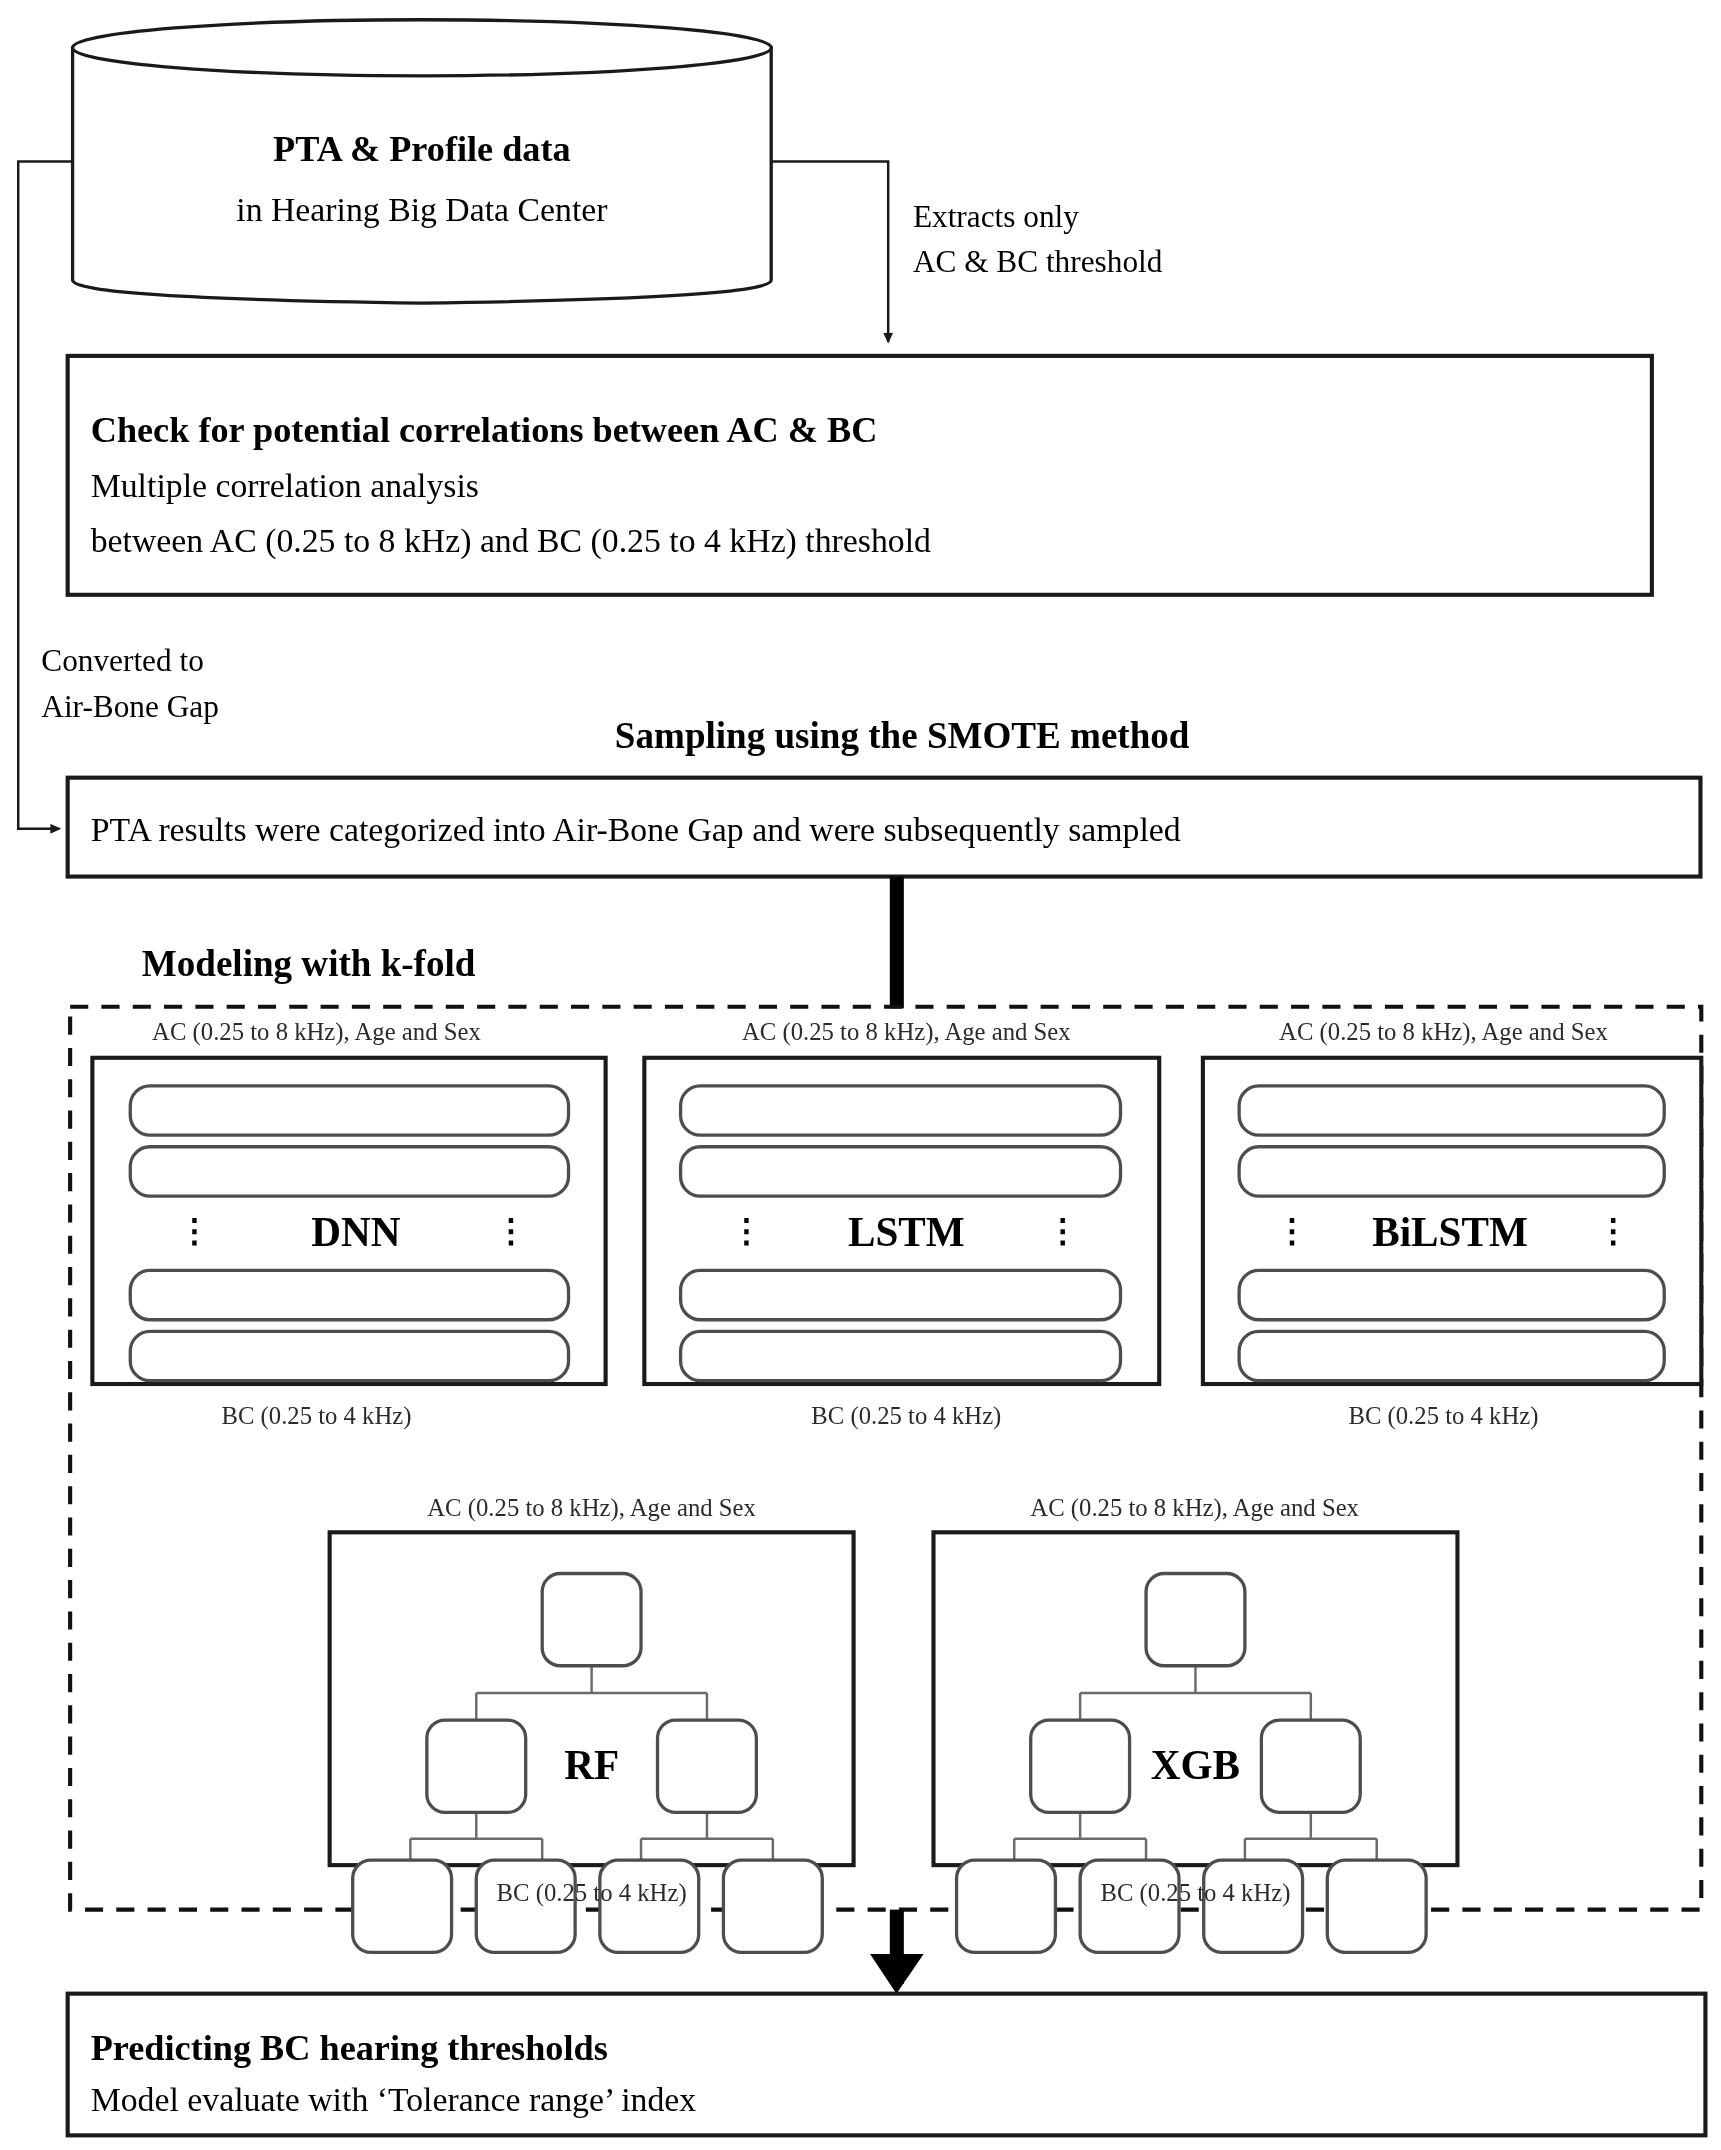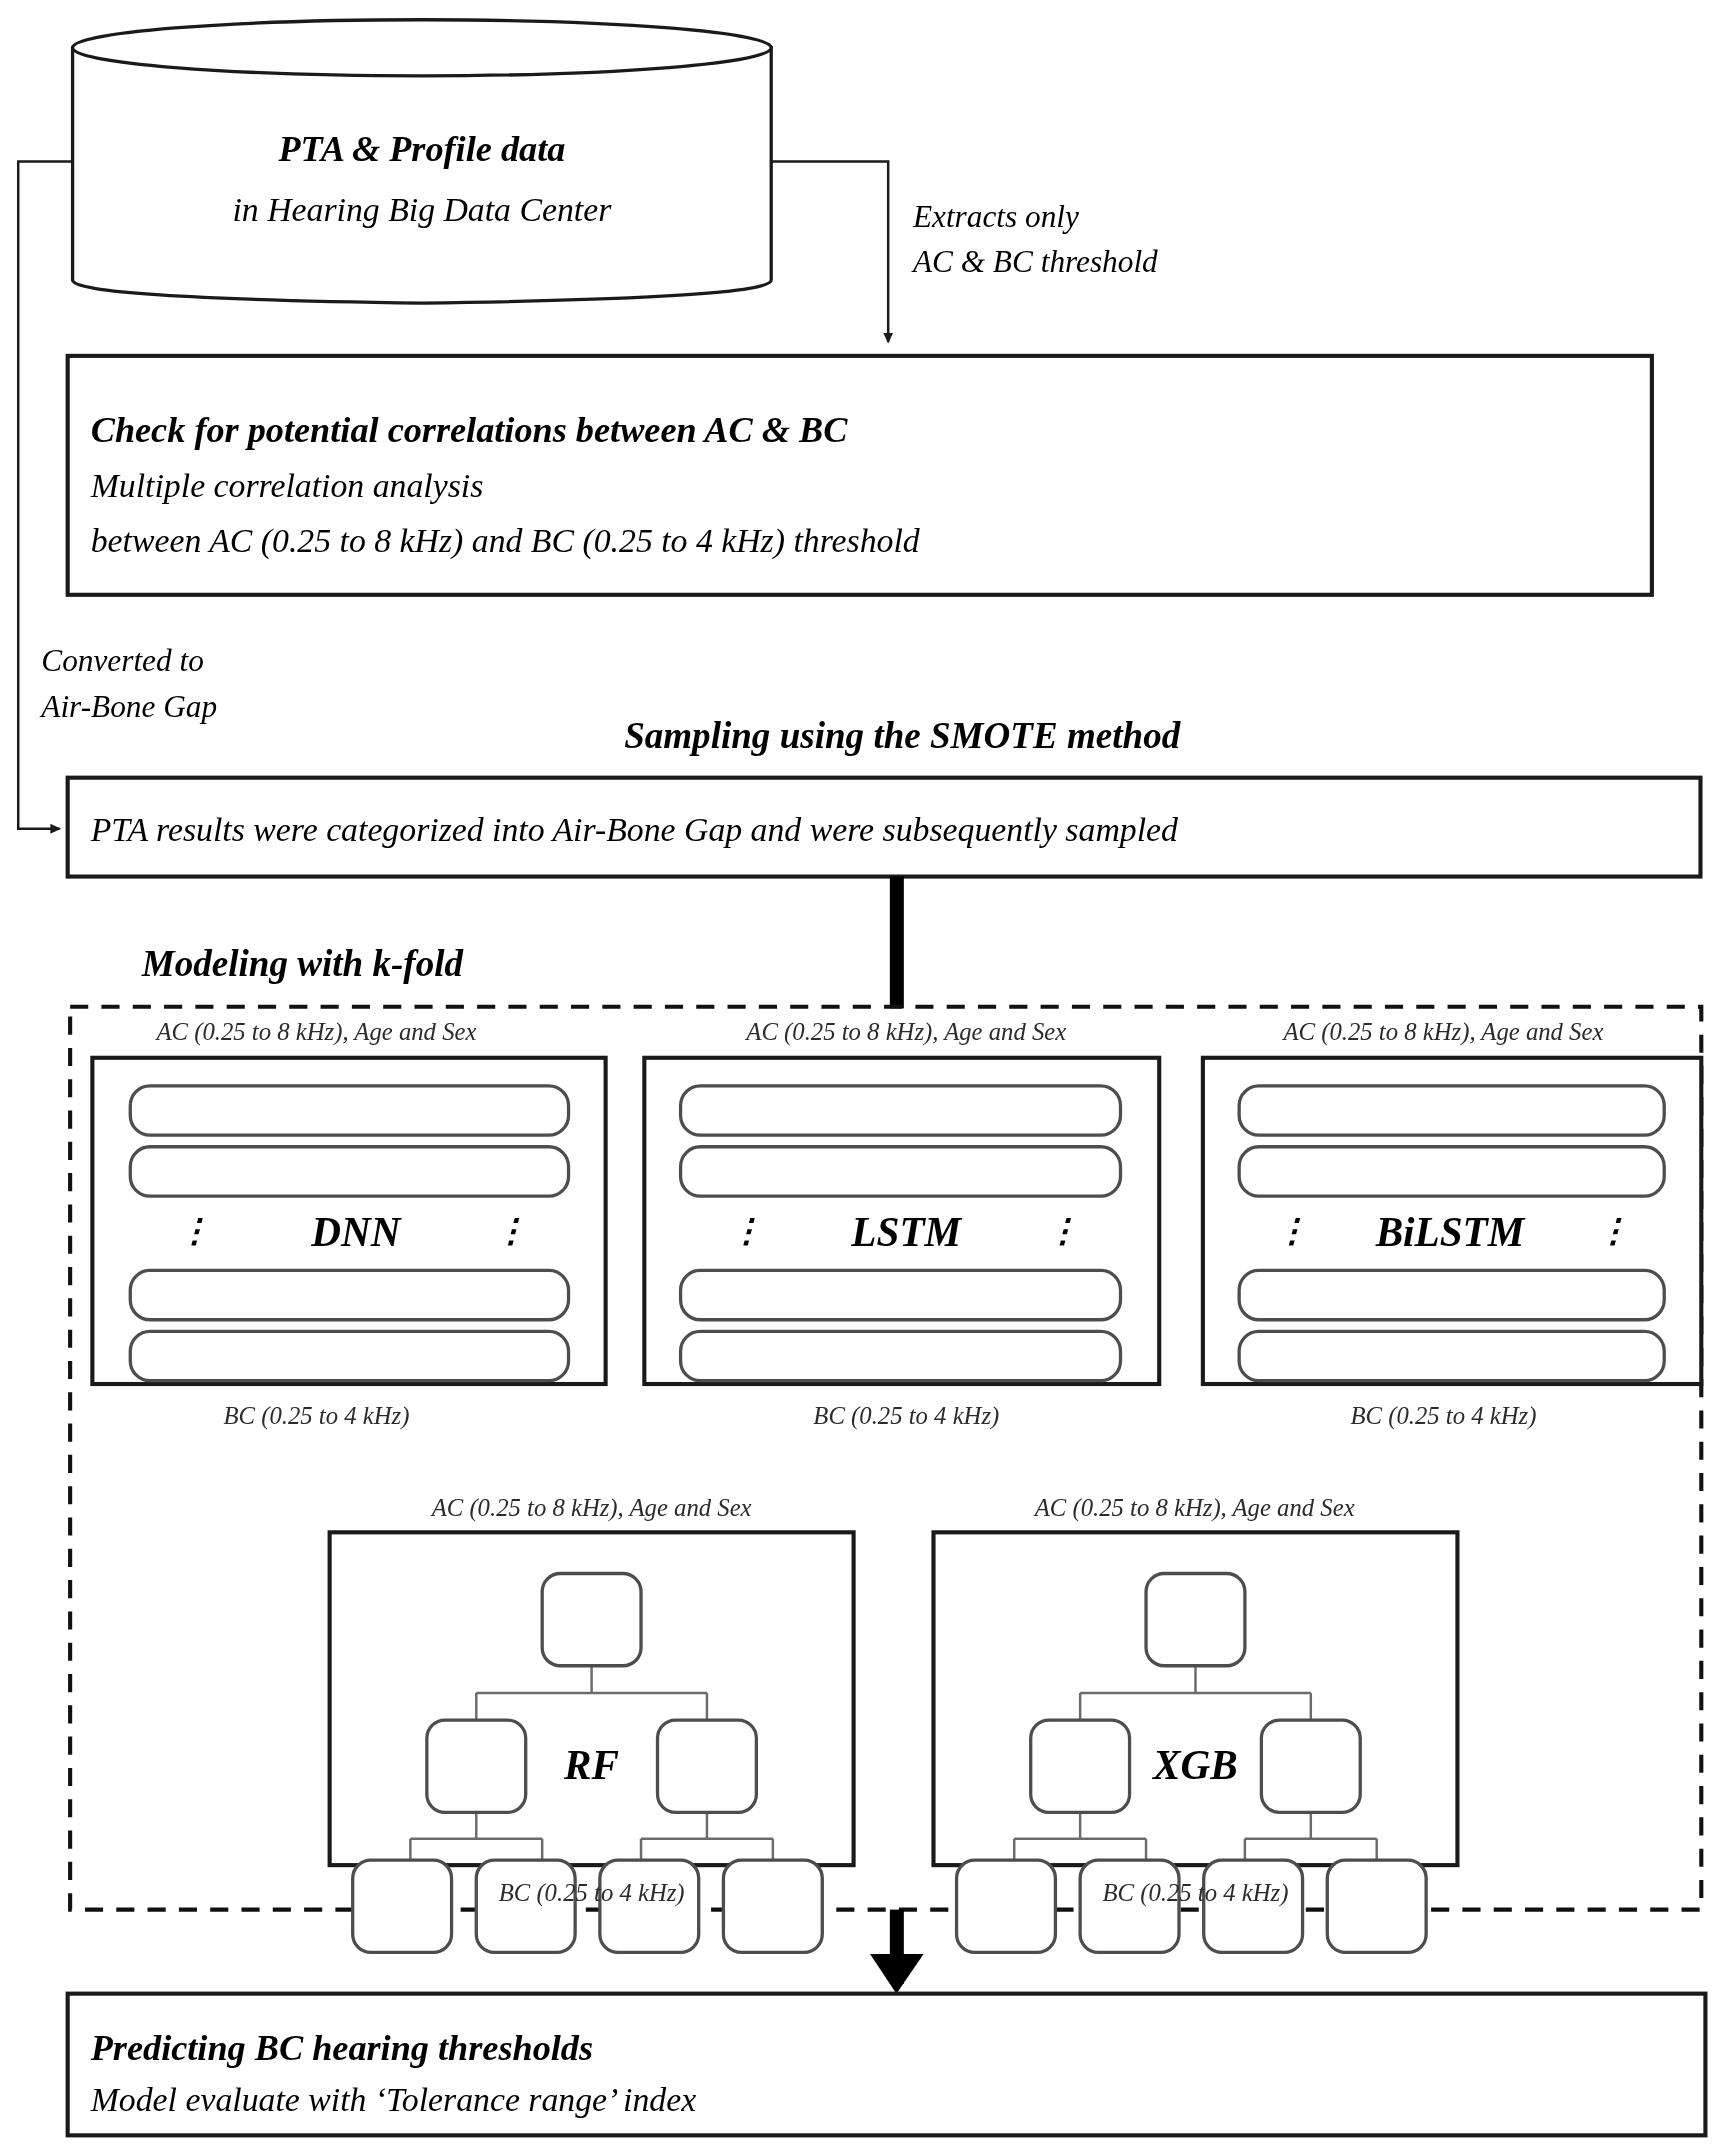--- a/index.html
+++ b/index.html
@@ -11,21 +11,20 @@
     width: 1722px;
     height: 2151px;
     font-family: "Liberation Serif", "DejaVu Serif", serif;
     color: #000000;
     overflow: hidden;
   }
   #diagram-root {
     position: relative;
     width: 1722px;
     height: 2151px;
-    font-style: italic;
   }
   svg.flow {
     position: absolute;
     top: 0;
     left: 0;
     width: 1722px;
     height: 2151px;
   }
   .stroke-thin   { fill: none; stroke: #1a1a1a; stroke-width: 3; }
   .stroke-box    { fill: #ffffff; stroke: #1a1a1a; stroke-width: 5; }

